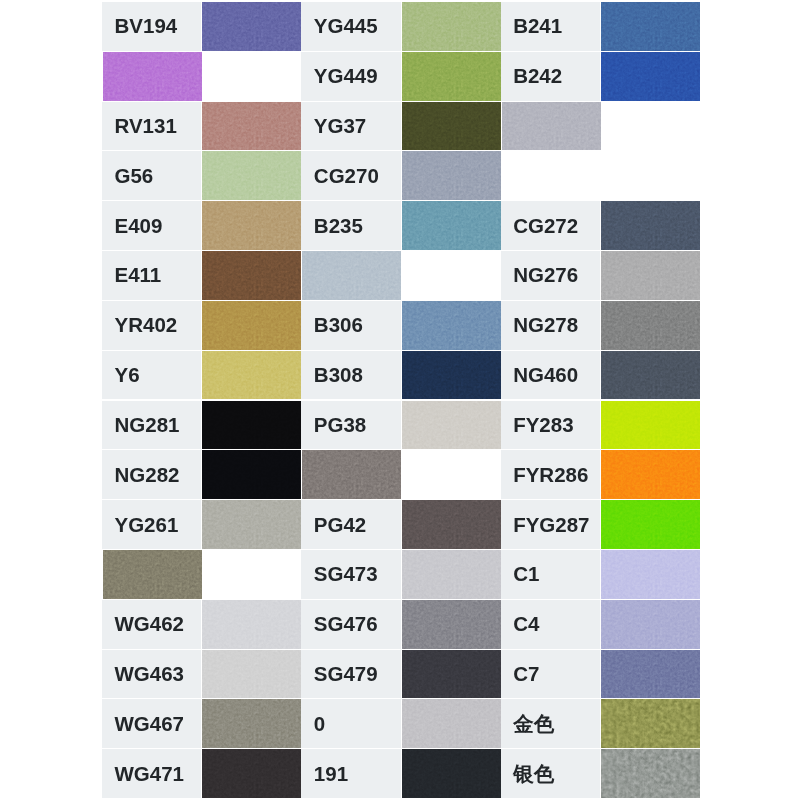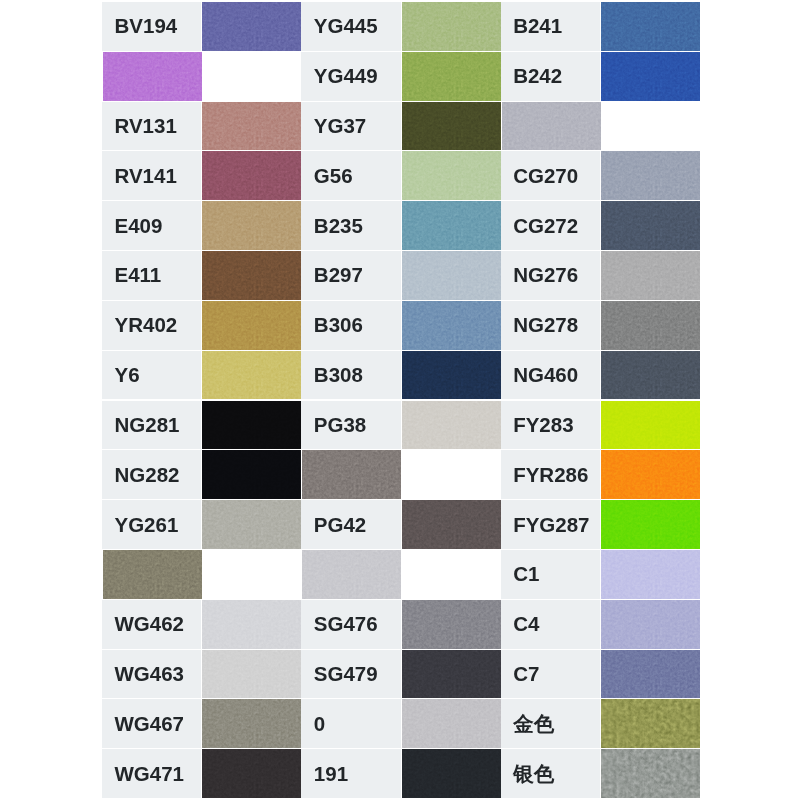--- a/index.html
+++ b/index.html
@@ -135,26 +135,20 @@
         </div>
       </div>
       <div class="pair">
         <div class="swatch-cell" data-texture="paper" style="background-color: rgb(180, 181, 191);">
           <span class="grain"></span>
         </div>
       </div>
     </div>
     <div class="swatch-row">
       <div class="pair">
-        <div class="label-cell">RV141</div>
-        <div class="swatch-cell" data-texture="paper" style="background-color: rgb(147, 83, 103);">
-          <span class="grain"></span>
-        </div>
-      </div>
-      <div class="pair">
         <div class="label-cell">G56</div>
         <div class="swatch-cell" data-texture="paper" style="background-color: rgb(184, 205, 162);">
           <span class="grain"></span>
         </div>
       </div>
       <div class="pair">
         <div class="label-cell">CG270</div>
         <div class="swatch-cell" data-texture="paper" style="background-color: rgb(155, 163, 180);">
           <span class="grain"></span>
         </div>
@@ -181,21 +175,20 @@
       </div>
     </div>
     <div class="swatch-row">
       <div class="pair">
         <div class="label-cell">E411</div>
         <div class="swatch-cell" data-texture="paper" style="background-color: rgb(117, 82, 55);">
           <span class="grain"></span>
         </div>
       </div>
       <div class="pair">
-        <div class="label-cell">B297</div>
         <div class="swatch-cell" data-texture="paper" style="background-color: rgb(182, 194, 205);">
           <span class="grain"></span>
         </div>
       </div>
       <div class="pair">
         <div class="label-cell">NG276</div>
         <div class="swatch-cell" data-texture="paper" style="background-color: rgb(174, 174, 175);">
           <span class="grain"></span>
         </div>
       </div>
@@ -299,20 +292,21 @@
         </div>
       </div>
     </div>
     <div class="swatch-row">
       <div class="pair">
         <div class="swatch-cell" data-texture="paper" style="background-color: rgb(133, 129, 109);">
           <span class="grain"></span>
         </div>
       </div>
       <div class="pair">
+        <div class="label-cell">SG473</div>
         <div class="swatch-cell" data-texture="paper" style="background-color: rgb(201, 201, 206);">
           <span class="grain"></span>
         </div>
       </div>
       <div class="pair">
         <div class="label-cell">C1</div>
         <div class="swatch-cell" data-texture="paper" style="background-color: rgb(194, 194, 232);">
           <span class="grain"></span>
         </div>
       </div>

